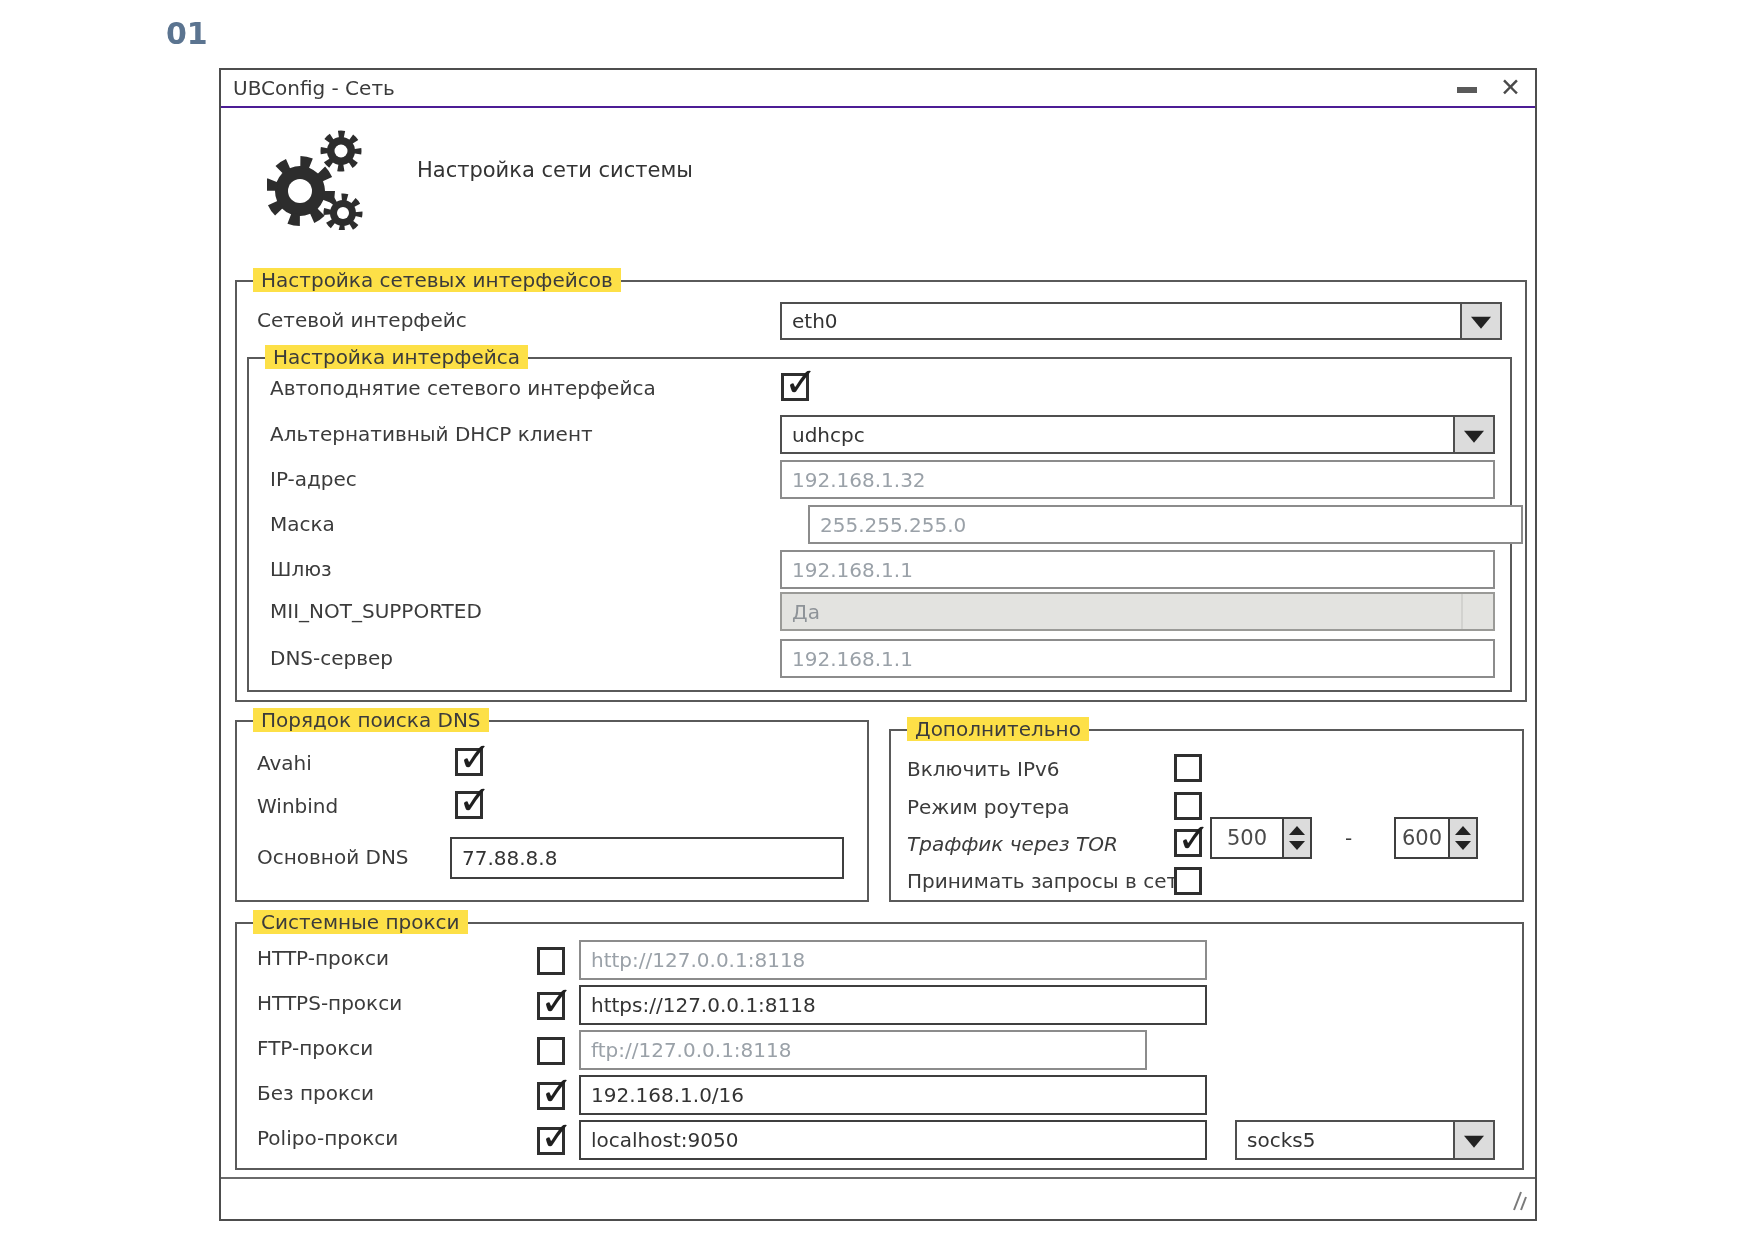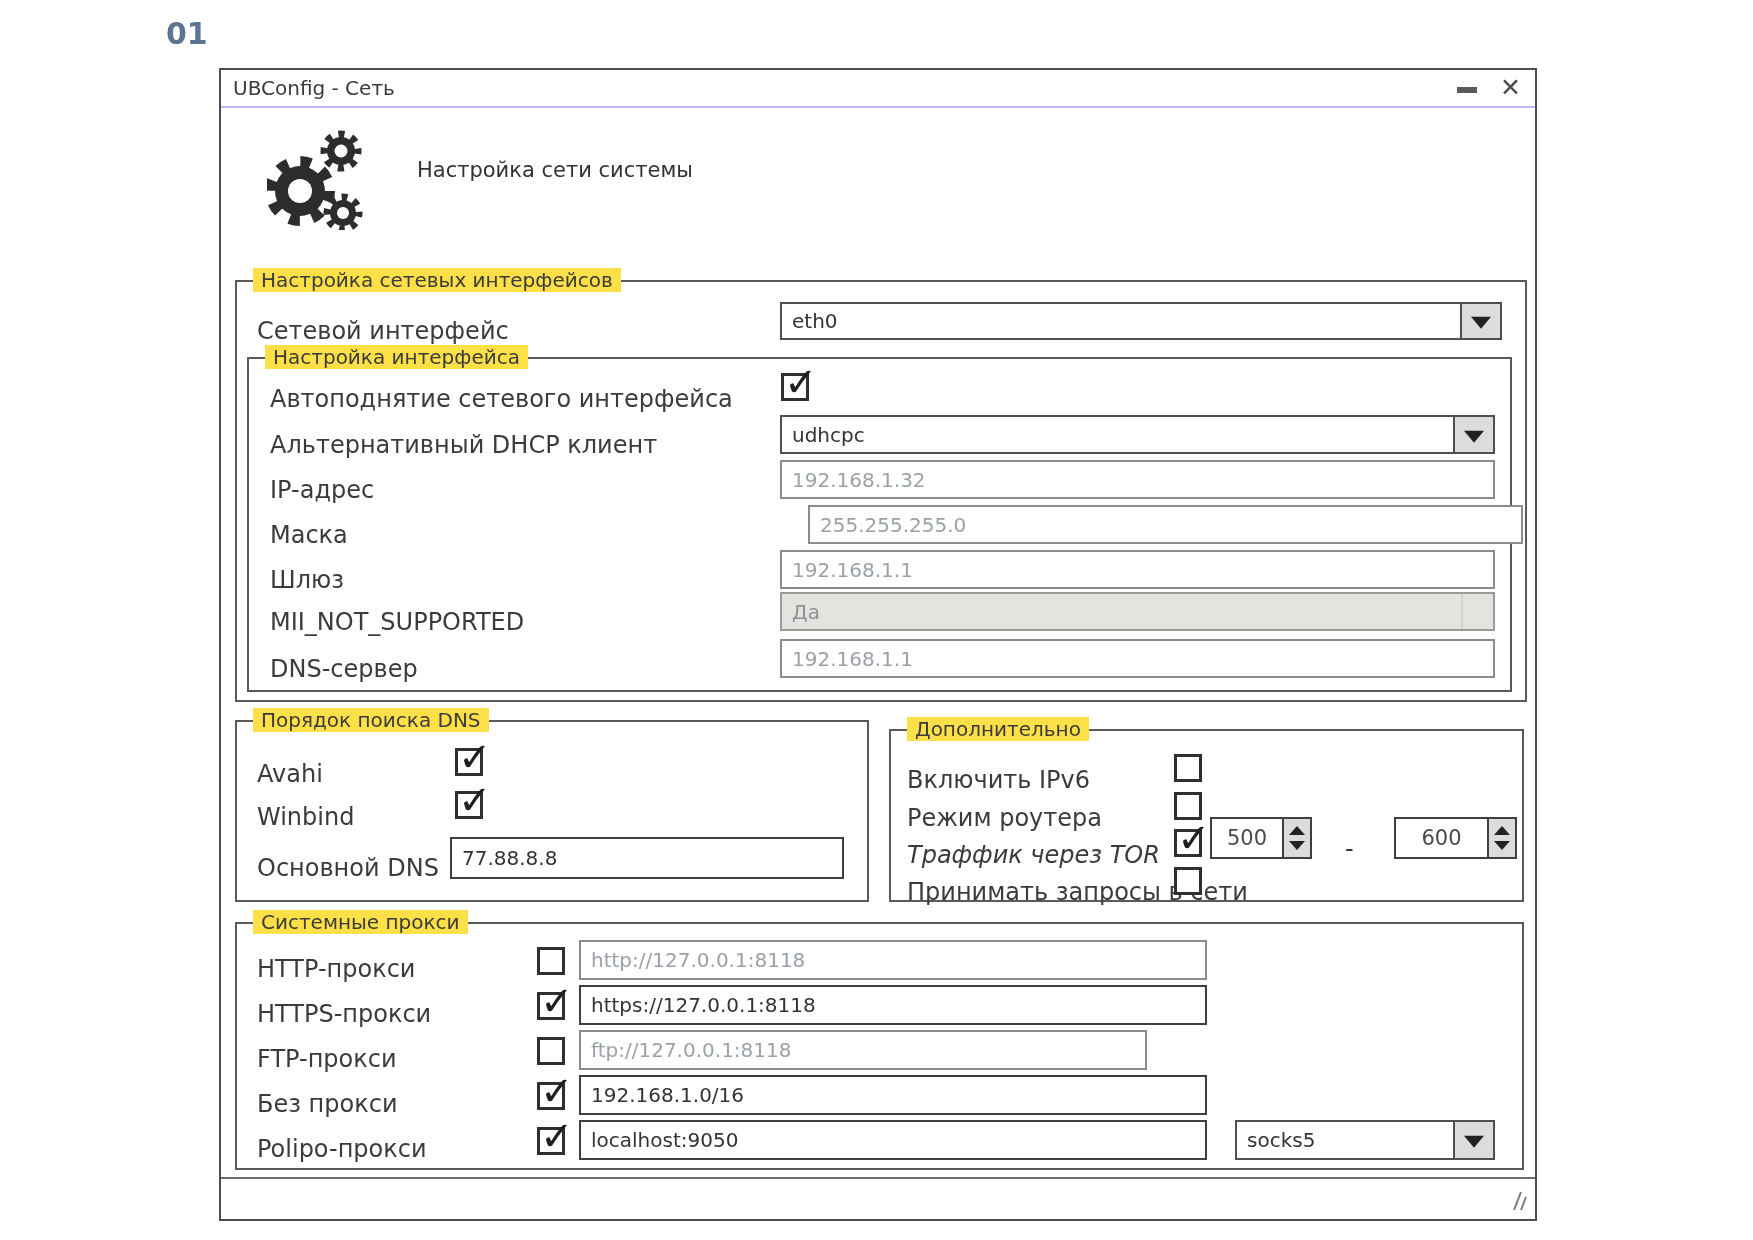--- a/index.html
+++ b/index.html
@@ -6,32 +6,32 @@
   html,body { width:1753px; height:1240px; background:#ffffff; overflow:hidden;
               font-family:"DejaVu Sans","Liberation Sans",sans-serif; color:#3b3b3b; }
   .abs { position:absolute; }
 
   .figure-num { position:absolute; left:166px; top:16px; font-size:30px; font-weight:bold; color:#5b7490; }
 
   .window { position:absolute; left:219px; top:68px; width:1318px; height:1153px;
             border:2px solid #4d4d4d; background:#fff; }
 
   .titlebar { position:absolute; left:0; top:0; width:100%; height:38px;
-              border-bottom:2px solid #c4b5fd; }
+              border-bottom:2px solid #4c1d95; }
   .titlebar .title { position:absolute; left:12px; top:6px; font-size:20px; color:#3b3b3b; }
   .btn-min { position:absolute; right:58px; top:17px; width:20px; height:6px; background:#5a5a5a; cursor:pointer; }
   .btn-close { position:absolute; right:14px; top:3px; font-size:25px; font-weight:bold; color:#4a4a4a; cursor:pointer; line-height:30px; }
 
   .header-title { position:absolute; left:196px; top:88px; font-size:21px; color:#333; }
 
   .groupbox { position:absolute; border:2px solid #5a5a5a; background:#fff; }
   .legend { position:absolute; top:-14px; left:16px; background:#fde047; padding:0 8px;
             font-size:20px; color:#3b3b3b; white-space:nowrap; }
 
-  .lbl { position:absolute; font-size:24px; color:#3b3b3b; white-space:nowrap;margin-top:9px; }
+  .lbl { position:absolute; font-size:20px; color:#3b3b3b; white-space:nowrap; }
 
   .ti { position:absolute; border:2px solid #7a7a7a; background:#fff; font-size:20px;
         color:#333; padding-left:10px; display:flex; align-items:center; }
   .ti.ghost { color:#9aa1a8; border-color:#8c8c8c; }
   .ti.strong { border-color:#3f3f3f; }
   .ti.disabled { background:#e3e3e0; color:#8e9398; border-color:#9a9a97; }
   .ti.disabled::after { content:""; position:absolute; right:30px; top:0; bottom:0;
                         border-left:2px solid #d2d2cf; }
 
   .cb { position:absolute; width:28px; height:28px; border:3px solid #2f2f2f; background:#fff; cursor:pointer; }
@@ -143,21 +143,21 @@
   <div class="cb" style="left:953px; top:684px;"></div>
   <div class="lbl" style="left:686px; top:725px;">Режим роутера</div>
   <div class="cb" style="left:953px; top:722px;"></div>
   <div class="lbl" style="left:686px; top:762px;font-style:italic;">Траффик через TOR</div>
   <div class="cb checked" style="left:953px; top:759px;"></div>
   <div class="spin" style="left:989px; top:747px; width:102px; height:42px;">
     <span class="spin-text">500</span>
     <span class="spin-btn"></span>
   </div>
   <div class="lbl" style="left:1124px; top:756px;">-</div>
-  <div class="spin" style="left:1173px; top:747px; width:123px; height:42px;">
+  <div class="spin" style="left:1173px; top:747px; width:84px; height:42px;">
     <span class="spin-text">600</span>
     <span class="spin-btn"></span>
   </div>
   <div class="lbl" style="left:686px; top:799px;">Принимать запросы в сети</div>
   <div class="cb" style="left:953px; top:797px;"></div>
 
   <div class="groupbox" style="left:14px; top:852px; width:1289px; height:248px;">
     <span class="legend">Системные прокси</span>
   </div>
 

